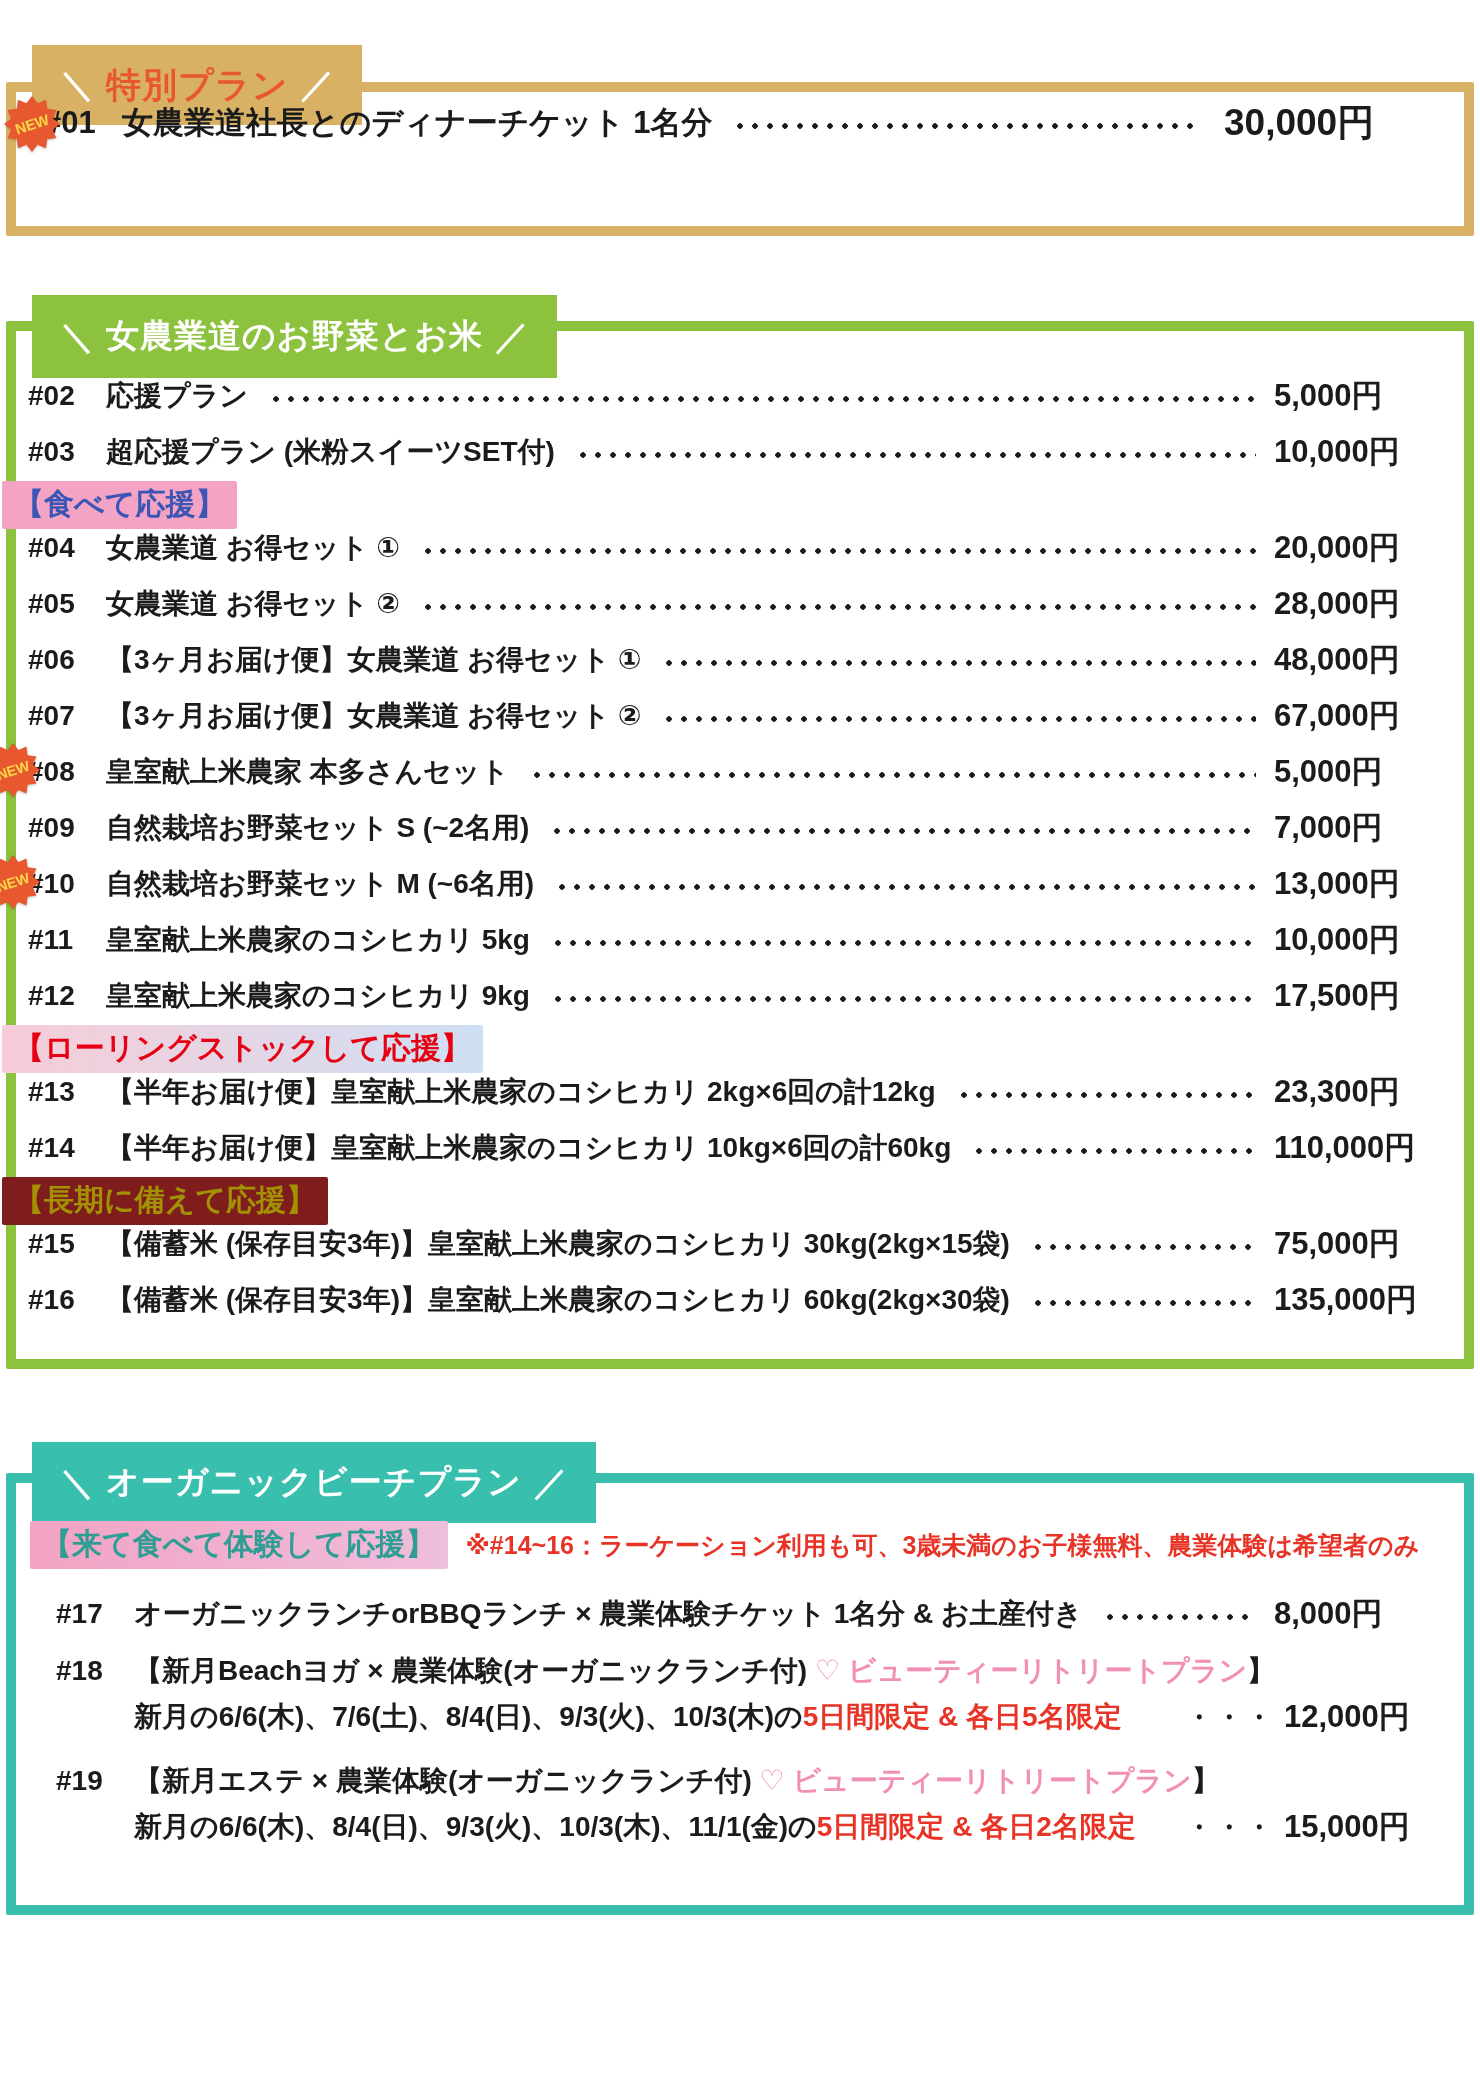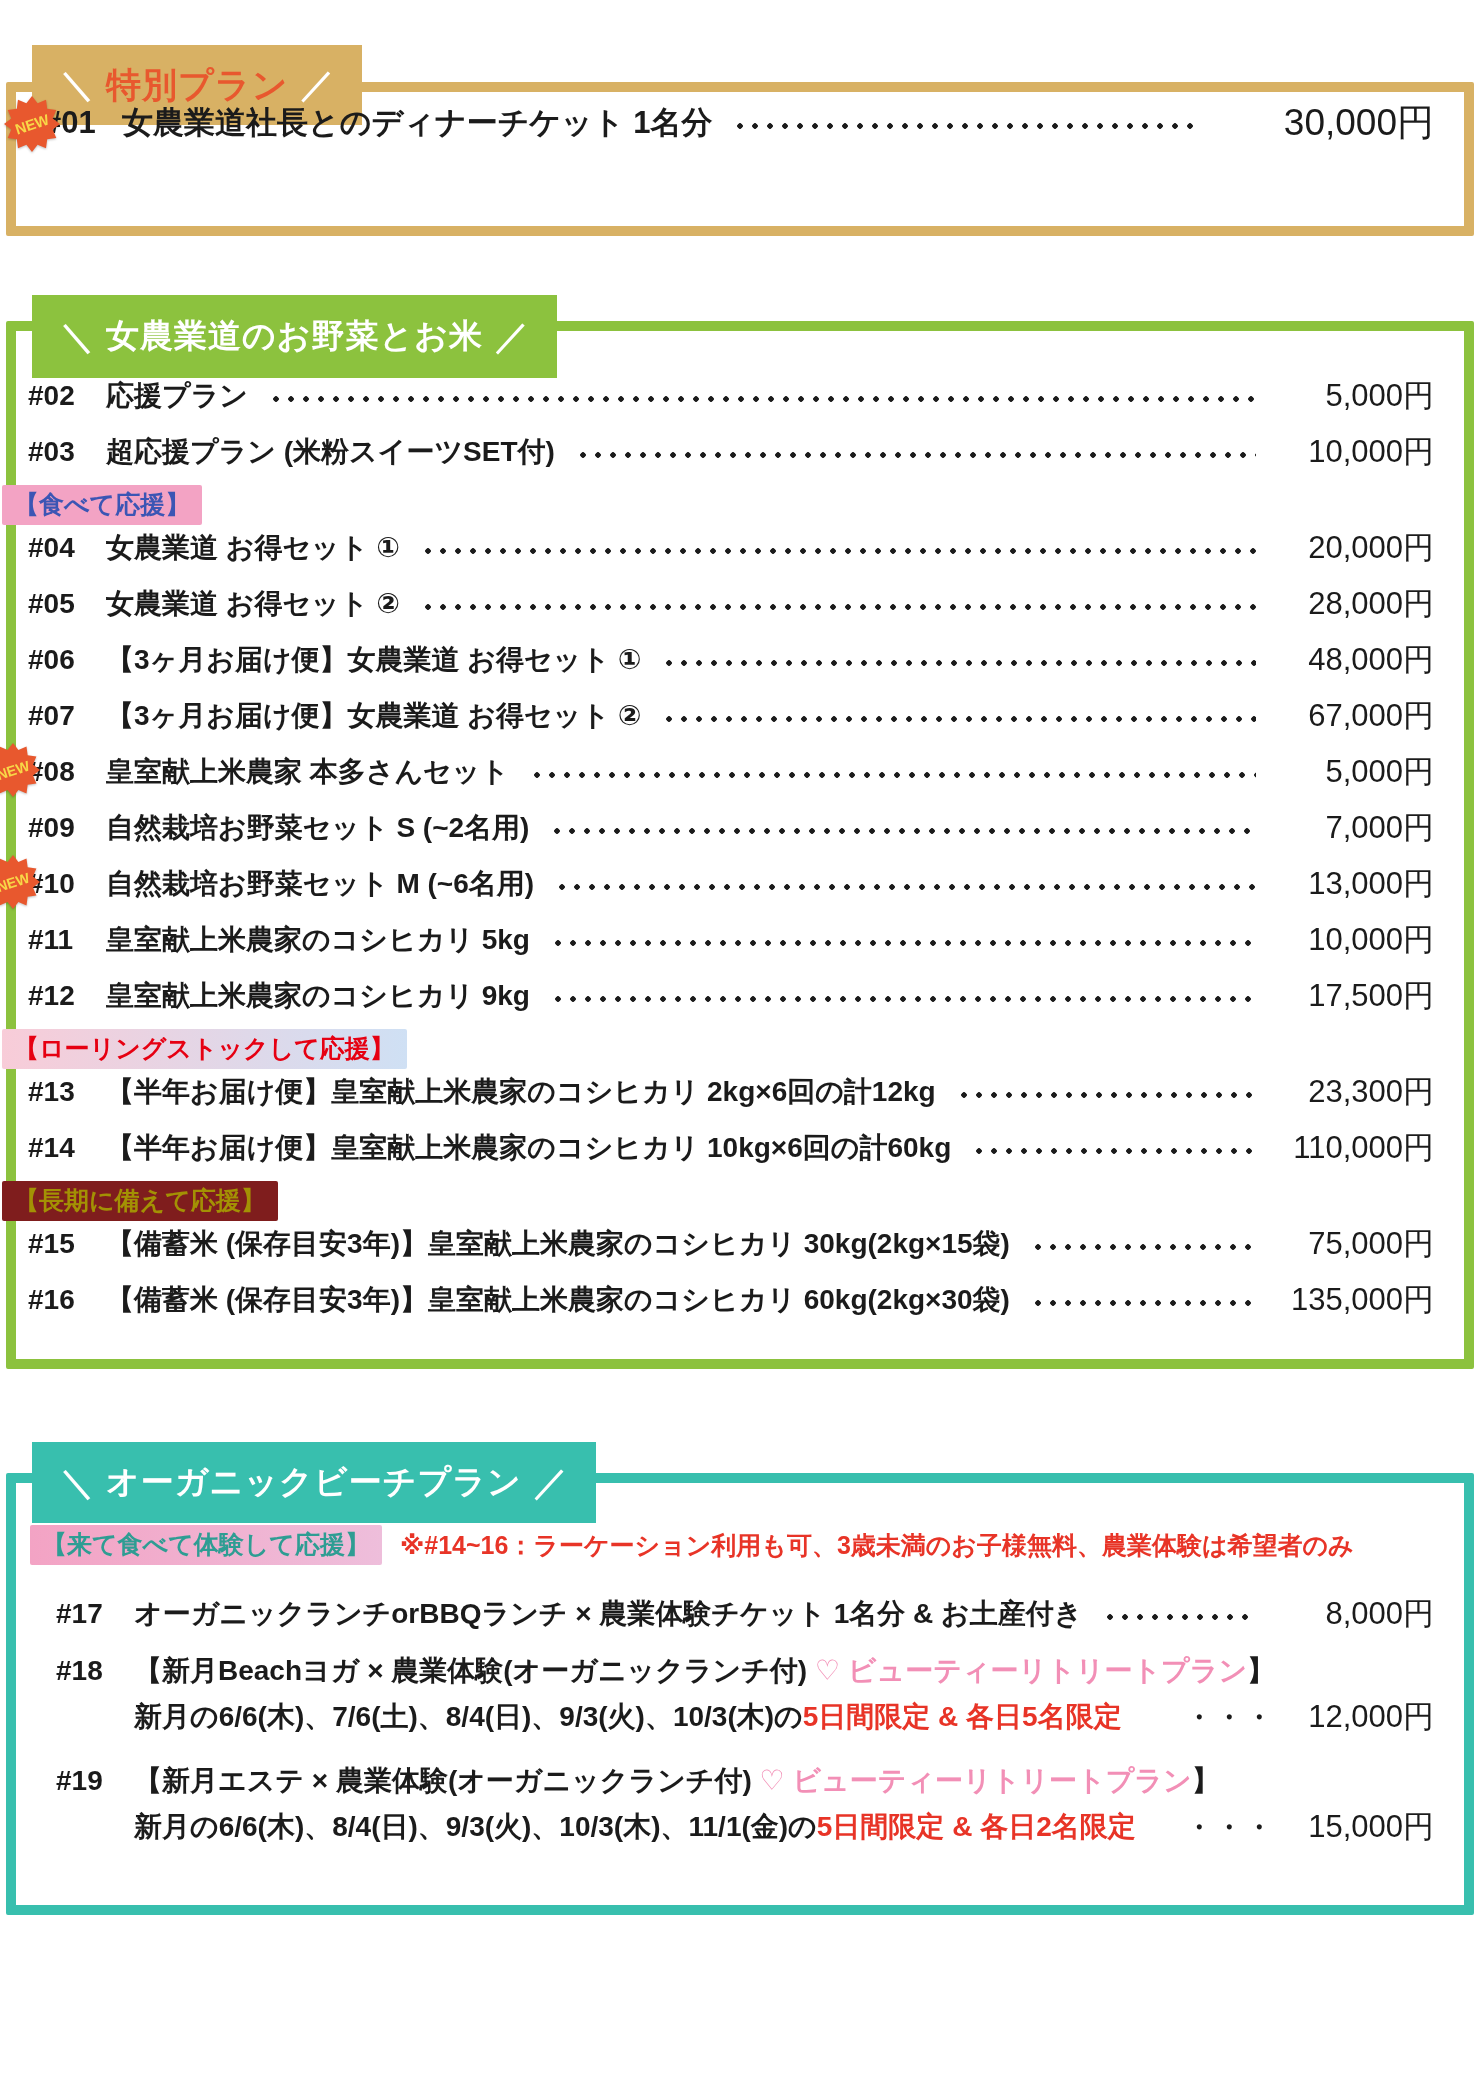--- a/index.html
+++ b/index.html
@@ -30,26 +30,26 @@
   .sec2 .sec-body{padding:46px 30px 22px 12px;}
   .sec3 .sec-body{padding:42px 30px 34px 40px;}
   .row{display:flex;align-items:center;height:38px;margin-bottom:18px;position:relative;flex-wrap:nowrap;}
   .num{font-size:28px;font-weight:800;width:78px;flex:none;color:#1b1b1b;white-space:nowrap;}
   .label{font-size:28px;font-weight:800;color:#1b1b1b;white-space:nowrap;flex:none;text-align:center;}
   .leader{
     flex:1 1 24px;min-width:12px;height:8px;align-self:center;margin:6px 18px 0 24px;
     background-image:radial-gradient(circle at 4px 4px,#1b1b1b 2.5px,transparent 3px);
     background-size:15px 8px;background-repeat:repeat-x;background-position:left center;
   }
-  .price{font-size:31px;font-weight:400;min-width:160px;text-align:right;flex:none;color:#1b1b1b;white-space:nowrap;}
+  .price{font-size:31px;font-weight:700;min-width:160px;text-align:left;flex:none;color:#1b1b1b;white-space:nowrap;}
   .sec1 .num,.sec1 .label{font-size:31px;}
   .sec1 .price{font-size:37px;min-width:210px;}
   .sec1 .leader{margin-right:26px;}
   .tagrow{height:36px;margin:-2px 0 6px -26px;}
-  .tag{font-size:25px;font-weight:800;padding:3px 12px 4px;white-space:nowrap;border-radius:2px;}
+  .tag{font-size:30px;font-weight:800;padding:3px 12px 4px;white-space:nowrap;border-radius:2px;}
   .noterow{height:40px;margin-left:-26px;margin-bottom:30px;}
   .note{font-size:25px;font-weight:800;margin-left:18px;white-space:nowrap;}
   .item2{margin:4px 0 24px;}
   .l1,.l2{display:flex;align-items:center;height:40px;font-size:28px;font-weight:800;color:#1b1b1b;white-space:nowrap;}
   .l2{margin-top:6px;padding-left:78px;}
   .parts{display:inline-flex;white-space:pre;}
   .dots3{margin-left:auto;letter-spacing:4px;font-size:26px;font-weight:800;color:#1b1b1b;}
   .l2 .price{min-width:150px;margin-left:8px;}
   .badge{position:absolute;left:-42px;top:-10px;width:54px;height:54px;z-index:3;}
   .sec1 .badge{left:-40px;top:-8px;width:56px;height:56px;}

